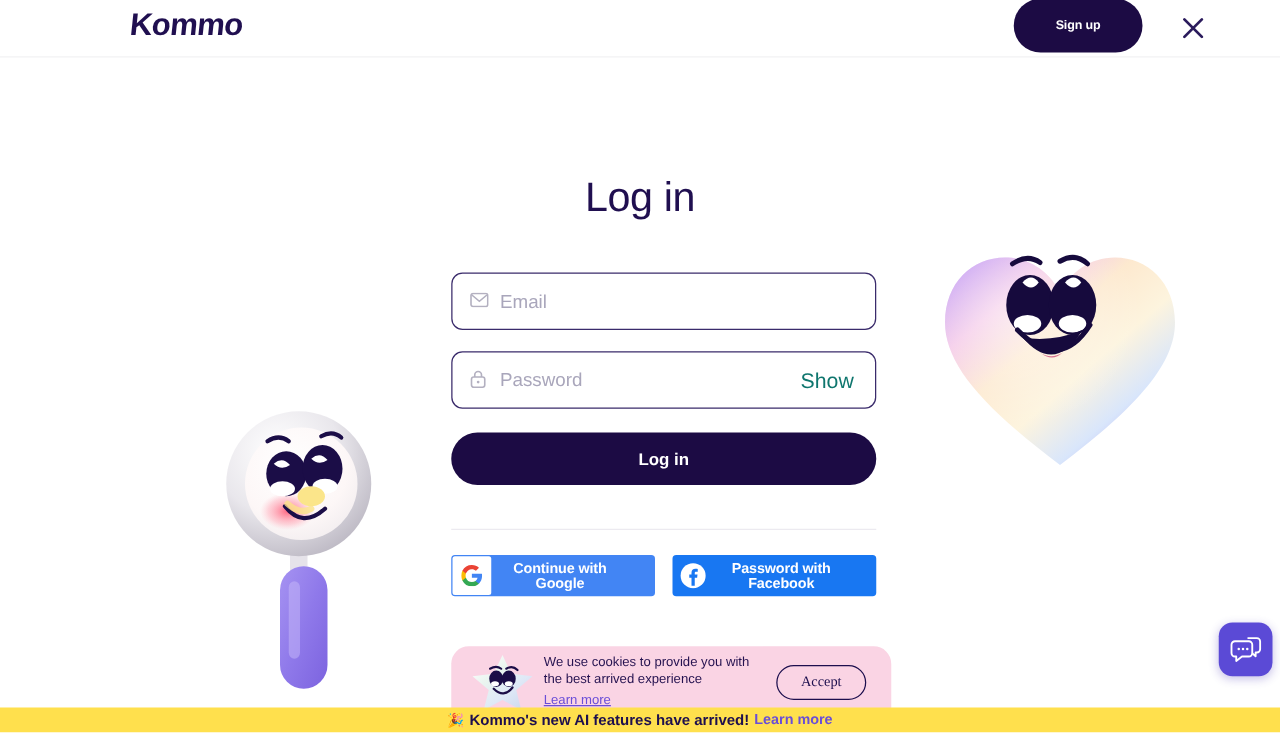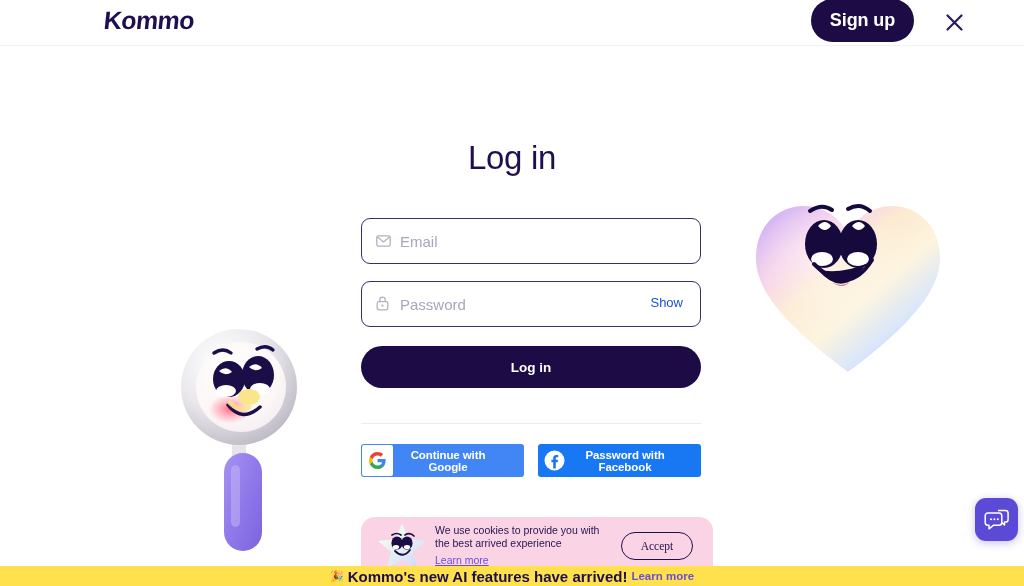--- a/index.html
+++ b/index.html
@@ -21,21 +21,21 @@
     position:absolute; left:104px; top:6px;
     font-size:25px; font-weight:bold; letter-spacing:-0.6px;
     color:#200f50;
     font-family:"Liberation Sans", sans-serif;
   }
   .logo .k-glyph { display:inline-block; transform:skewX(-6deg); }
   .signup-btn {
     position:absolute; right:110px; top:-1px;
     width:103px; height:43px; border-radius:22px;
     background:#1c0b44; color:#fff; border:none;
-    font-size:18px; font-weight:bold; letter-spacing:-0.1px;
+    font-size:10px; font-weight:bold; letter-spacing:-0.1px;
     cursor:pointer;
     font-family:"Liberation Sans", sans-serif;
   }
   .close-btn {
     position:absolute; right:56px; top:8px;
     width:28px; height:28px; background:none; border:none; cursor:pointer;
     display:flex; align-items:center; justify-content:center;
   }
 
   
@@ -56,21 +56,21 @@
   .field input {
     position:absolute; left:38px; top:0; height:44px; width:230px;
     border:none; outline:none; background:transparent;
     font-size:15px; color:#200f50;
     font-family:"Liberation Sans", sans-serif;
   }
   .field input::placeholder { color:#a9a6bb; }
   .show-btn {
     position:absolute; right:17px; top:13px;
     background:none; border:none; cursor:pointer;
-    font-size:13px; color:#1d4ed8;
+    font-size:17px; color:#0f766e;
     font-family:"Liberation Sans", sans-serif;
   }
   .login-btn {
     width:340px; height:42px; border-radius:22px;
     background:#1c0b44; color:#fff; border:none; cursor:pointer;
     font-size:13.5px; font-weight:bold; margin-top:2px;
     font-family:"Liberation Sans", sans-serif;
   }
   .divider { width:340px; height:1px; background:#eceaf0; margin-top:35px; }
 
@@ -117,21 +117,21 @@
     font-family:Liberation Serif, serif;
   }
 
   
   .yellow-banner {
     position:absolute; left:0; bottom:0; width:1024px; height:20px;
     background:#ffe04d; display:flex; align-items:center; justify-content:center;
     gap:4px;
   }
   .yellow-banner .emoji { font-size:11px; }
-  .yellow-banner .ytext { font-size:15px; font-weight:bold; color:#1d0f4e; }
+  .yellow-banner .ytext { font-size:12px; font-weight:bold; color:#1d0f4e; }
   .yellow-banner .ylink {
     font-size:11.5px; font-weight:bold; color:#6a4ed8;
     text-decoration:none; cursor:pointer;
   }
 
   
   .chat-widget {
     position:absolute; right:6px; top:498px; width:43px; height:43px;
     border-radius:11px; background:#5b4ad6; border:none; cursor:pointer;
     display:flex; align-items:center; justify-content:center;

